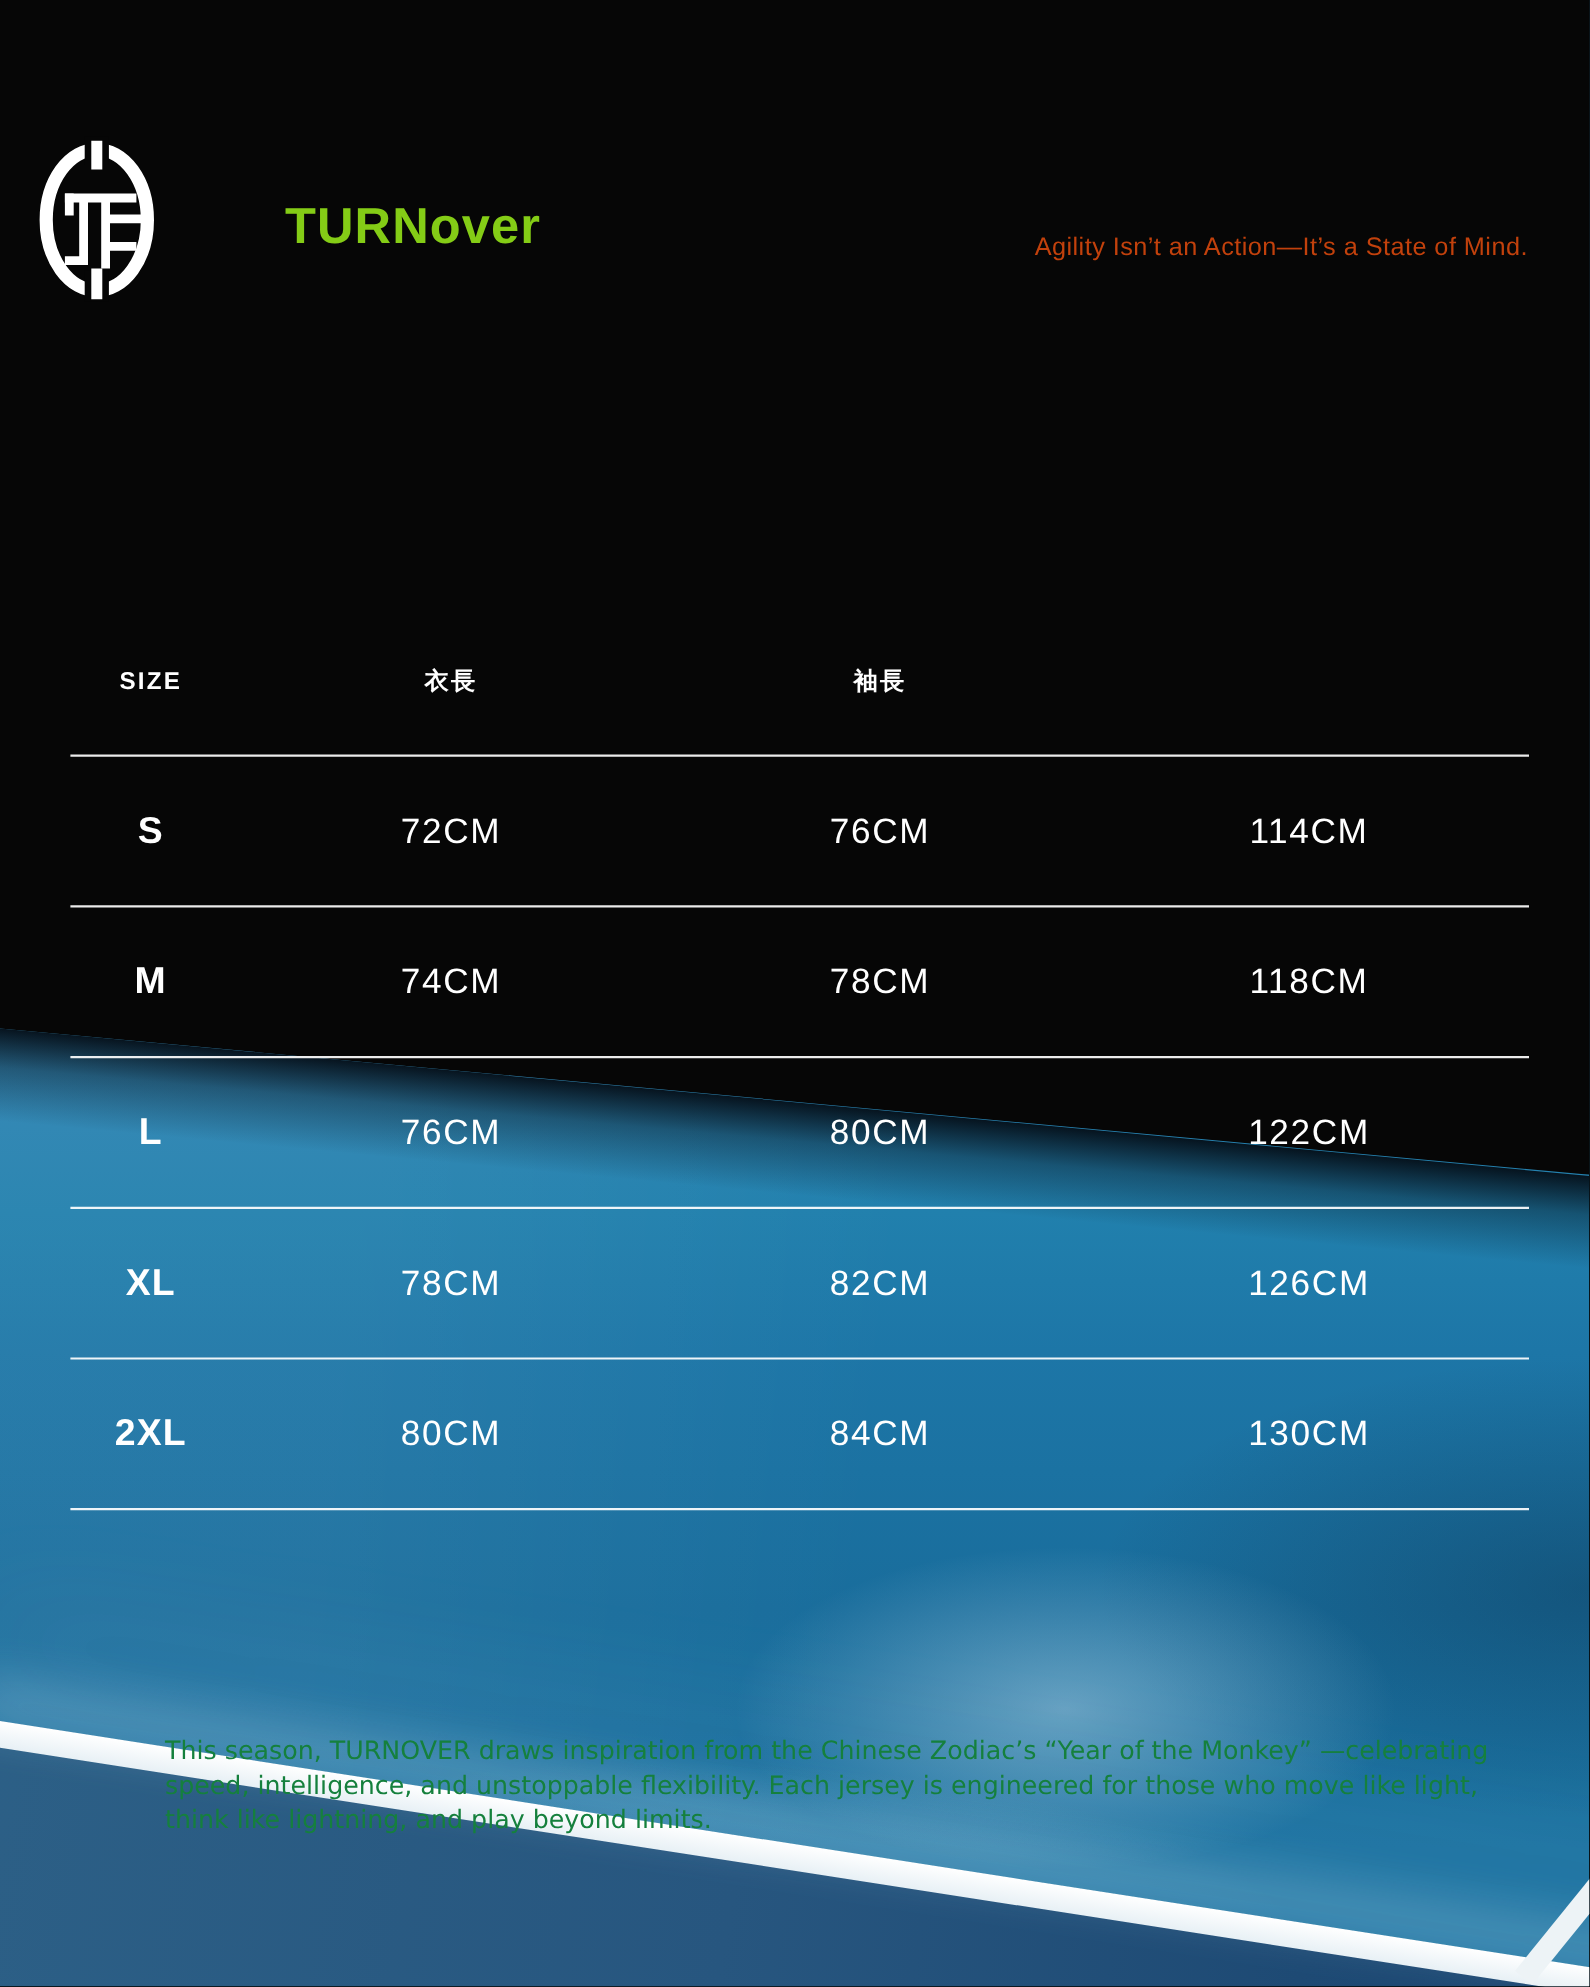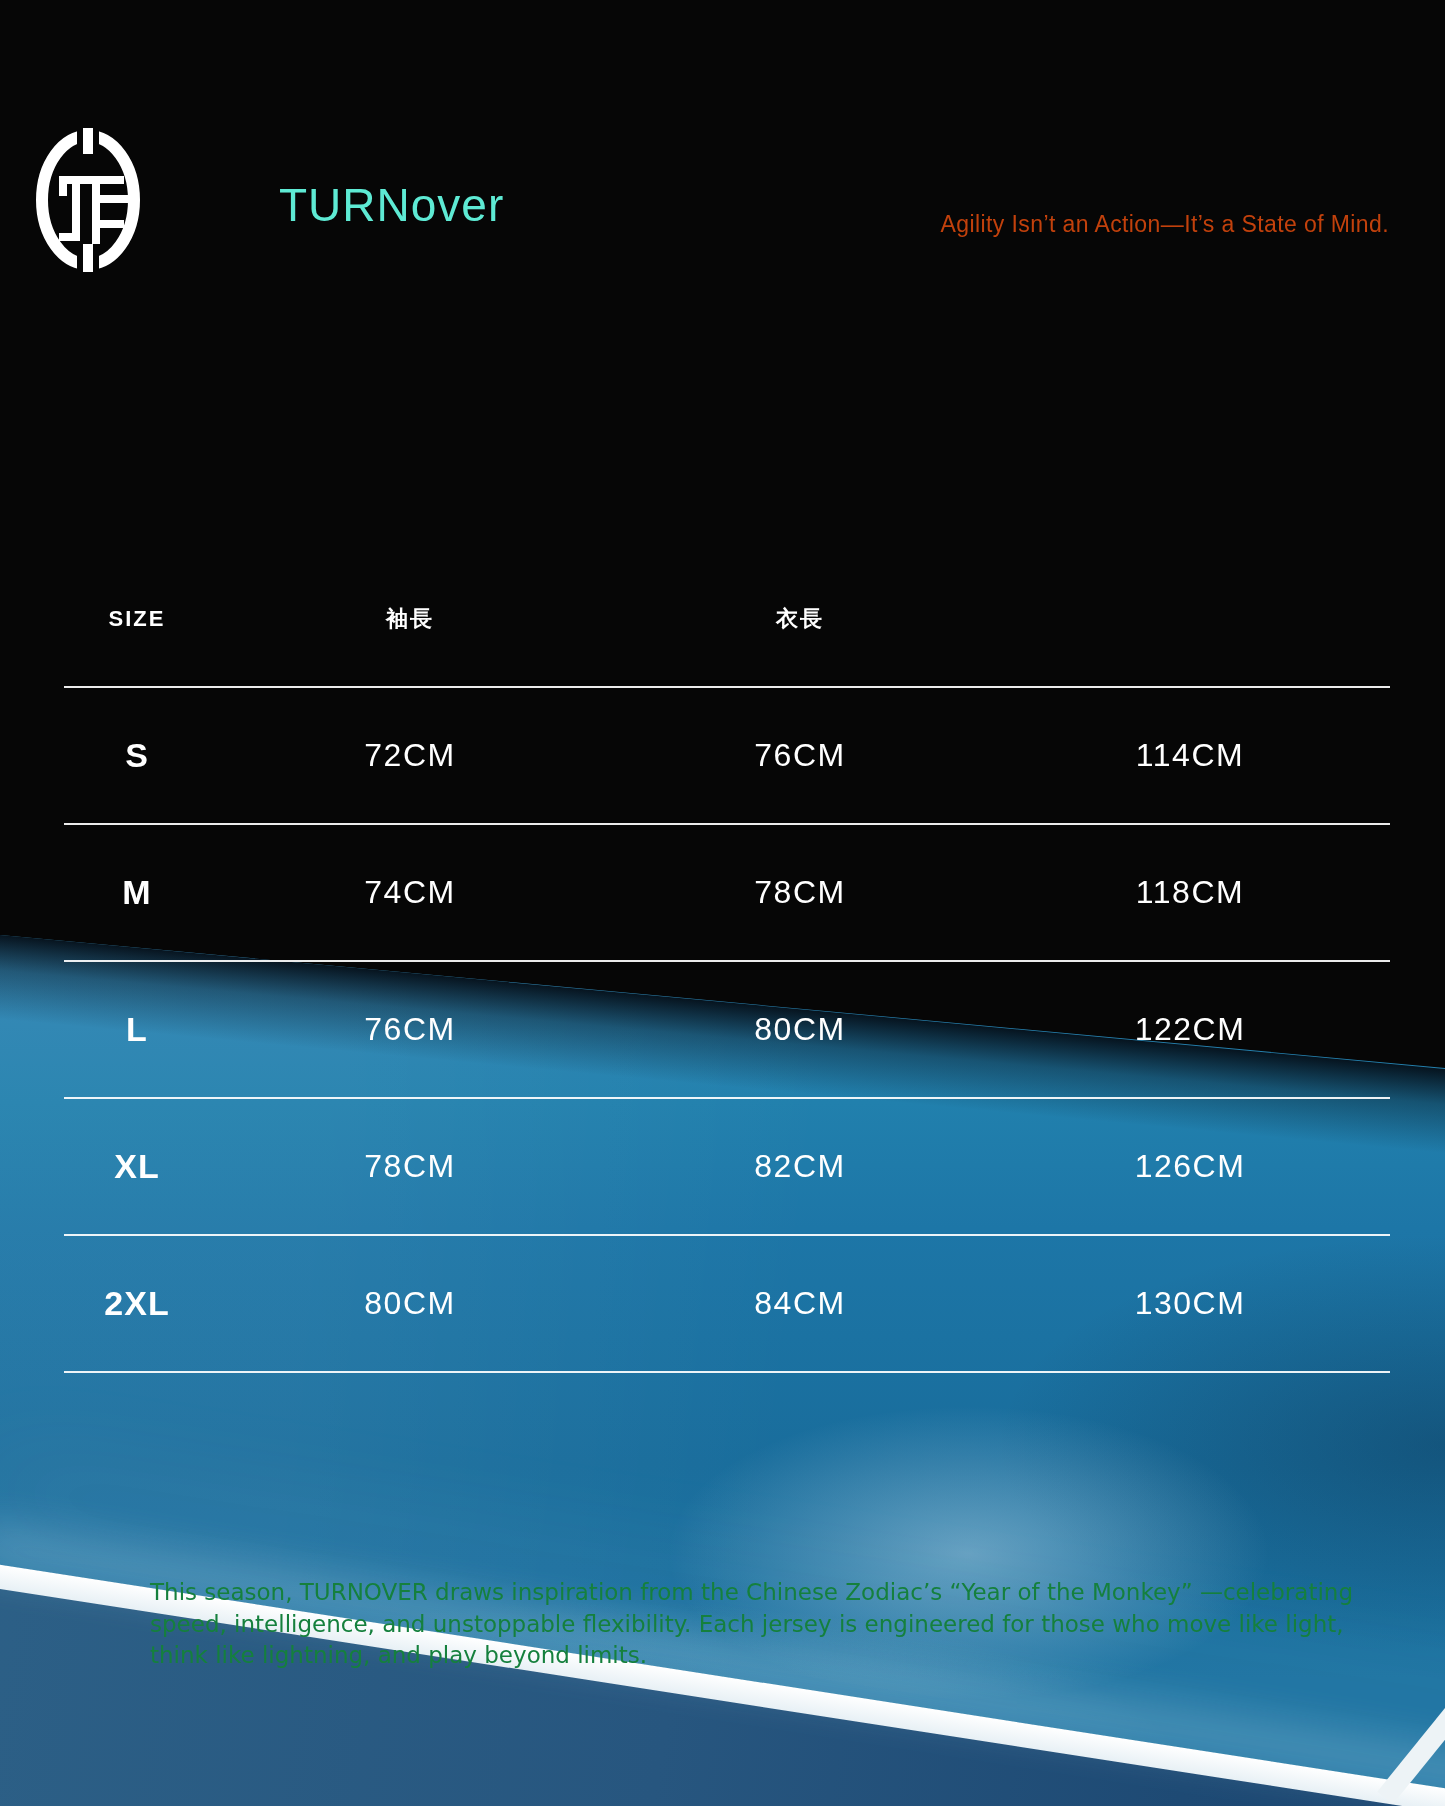--- a/index.html
+++ b/index.html
@@ -52,22 +52,22 @@
   }
   
   .black-wedge {
     inset:0; background:#060606;
     clip-path: polygon(0 0, 100% 0, 100% 1068px, 0 935px);
   }
 
   
   .logo-svg { position:absolute; left:30px; top:120px; }
   .brand-name {
-    position:absolute; left:279px; top:178px;
-    font-size:46px; font-weight:normal; letter-spacing:1px; color:#5eead4;
+    position:absolute; left:259px; top:178px;
+    font-size:46px; font-weight:bold; letter-spacing:1px; color:#84cc16;
   }
   .tagline {
     position:absolute; right:56px; top:211px;
     font-size:23px; font-weight:normal; letter-spacing:0.4px; color:#c2410c;
   }
 
   
   .size-table { position:absolute; left:64px; top:560px; width:1326px; z-index:10; }
   .t-row {
     display:grid; grid-template-columns:146px 400px 380px 400px;
@@ -115,22 +115,22 @@
     <line x1="66" y1="60" x2="66" y2="124" stroke="#ffffff" stroke-width="8"></line>
     <line x1="66" y1="79" x2="100" y2="79" stroke="#ffffff" stroke-width="8"></line>
     <line x1="66" y1="104" x2="94" y2="104" stroke="#ffffff" stroke-width="8"></line>
   </svg>
   <div class="brand-name">TURNover</div>
   <div class="tagline">Agility Isn’t an Action—It’s a State of Mind.</div>
 
   <section class="size-table">
     <div class="t-row t-head">
       <div class="cell col-head">SIZE</div>
+      <div class="cell col-head">衣長</div>
       <div class="cell col-head">袖長</div>
-      <div class="cell col-head">衣長</div>
     </div>
 
     <div class="t-row t-body">
       <div class="cell size-label">S</div>
       <div class="cell value">72CM</div>
       <div class="cell value">76CM</div>
       <div class="cell value">114CM</div>
     </div>
 
     <div class="t-row t-body">

